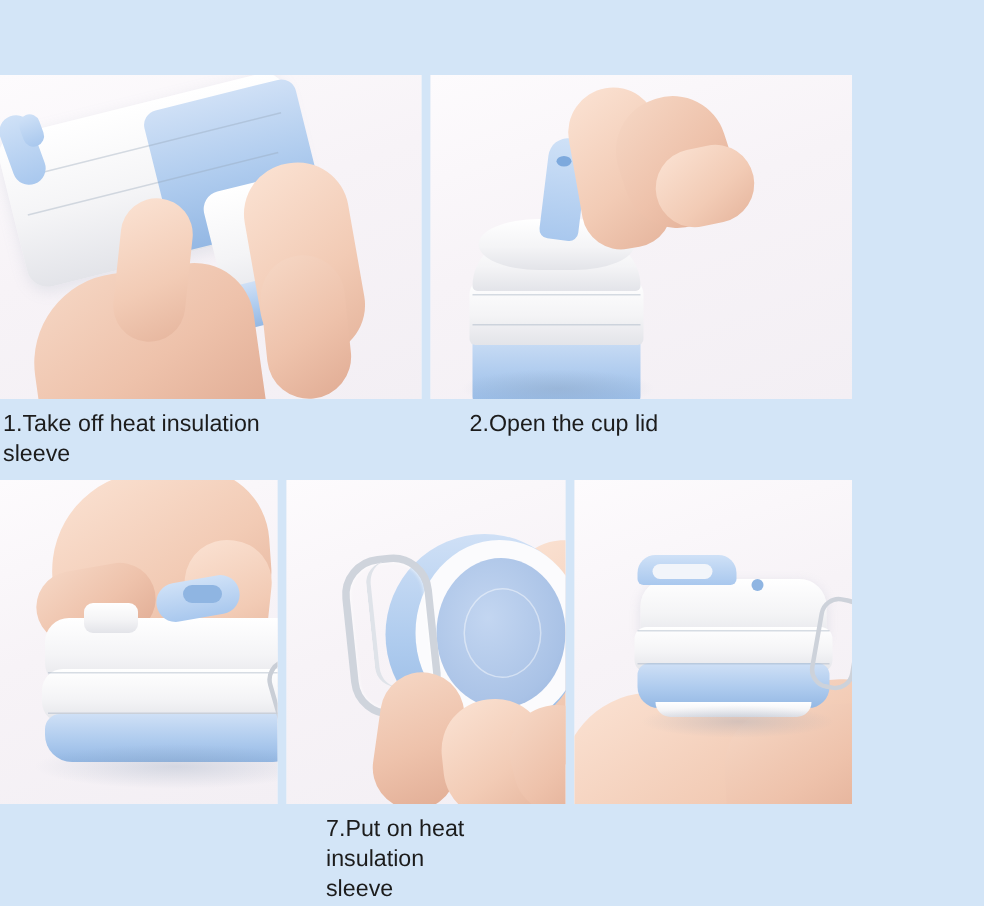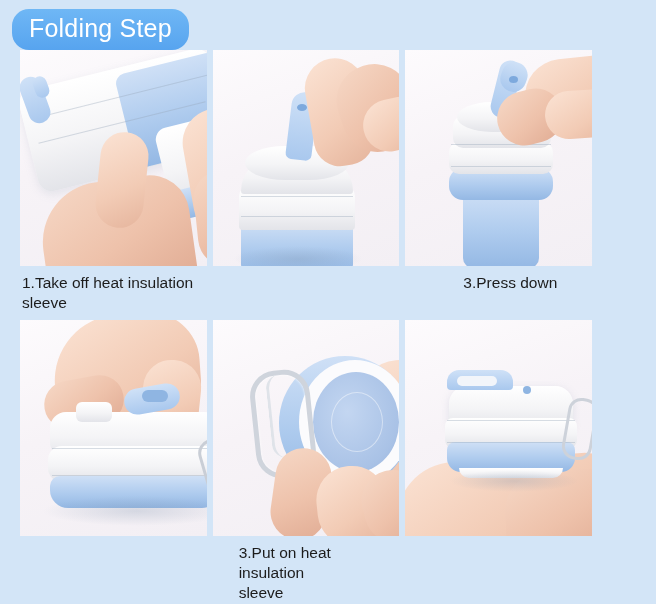--- a/index.html
+++ b/index.html
@@ -41,23 +41,23 @@
 
   
   .grid {
     position: absolute;
     left: 0;
     top: 50px;
     width: 656px;
   }
   .row {
     display: flex;
-    width: 612px;
-    box-sizing: border-box;
-    padding: 0 20px;
+    width: 568px;
+    box-sizing: border-box;
+    padding: 0 0;
     gap: 6px;
   }
   .cell {
     flex: 1 1 0;
     min-width: 0;
   }
   .photo {
     position: relative;
     width: 100%;
     height: 216px;
@@ -112,23 +112,20 @@
   .shadow-soft {
     position: absolute;
     background: radial-gradient(ellipse at center, rgba(130,150,175,0.28) 0%, rgba(130,150,175,0) 70%);
   }
 </style>
 </head>
 <body>
 
 <div class="page">
 
-  <div class="header">
-    <span class="title-badge">Folding Step</span>
-  </div>
 
   <div class="grid">
 
     <div class="row">
 
       <div class="cell">
         <div class="photo">
           <div class="scene">
             <div class="bg-soft"></div>
 
@@ -170,49 +167,23 @@
 
             <div class="tab-blue" style="left:76px;top:42px;width:26px;height:68px;border-radius:13px 13px 6px 6px;transform:rotate(7deg);"></div>
             <div style="position:absolute;left:84px;top:54px;width:10px;height:7px;border-radius:50%;background:#7da9dd;"></div>
 
             <div class="skin-l" style="left:96px;top:8px;width:60px;height:108px;border-radius:30px 30px 26px 26px;transform:rotate(-10deg);"></div>
             <div class="skin" style="left:126px;top:14px;width:74px;height:88px;border-radius:36px;transform:rotate(-18deg);"></div>
             <div class="skin-l" style="left:150px;top:48px;width:66px;height:52px;border-radius:28px;transform:rotate(-12deg);"></div>
             <div class="shadow-soft" style="left:20px;top:196px;width:130px;height:26px;"></div>
           </div>
         </div>
-      </div>
-
-      <div class="cell">
-        <div class="photo">
-          <div class="scene">
-            <div class="bg-soft"></div>
-
-            <div class="cup-blue" style="left:58px;top:140px;width:76px;height:78px;border-radius:6px 6px 10px 10px;"></div>
-
-            <div class="cup-blue" style="left:44px;top:118px;width:104px;height:32px;border-radius:14px;"></div>
-
-            <div class="cup-white" style="left:44px;top:92px;width:104px;height:32px;border-radius:10px;"></div>
-            <div class="cup-white" style="left:48px;top:66px;width:98px;height:32px;border-radius:10px;"></div>
-            <div class="ring-line" style="left:46px;top:94px;width:100px;"></div>
-            <div class="ring-line" style="left:46px;top:116px;width:100px;"></div>
-
-            <div class="cup-white" style="left:52px;top:52px;width:90px;height:30px;border-radius:46px / 20px;"></div>
-
-            <div class="tab-blue" style="left:90px;top:10px;width:22px;height:58px;border-radius:12px;transform:rotate(14deg);"></div>
-            <div class="tab-blue" style="left:96px;top:12px;width:26px;height:30px;border-radius:14px;transform:rotate(20deg);"></div>
-            <div style="position:absolute;left:104px;top:26px;width:9px;height:7px;border-radius:50%;background:#7da9dd;"></div>
-
-            <div class="skin-l" style="left:120px;top:8px;width:96px;height:74px;border-radius:40px 20px 20px 40px;transform:rotate(-6deg);"></div>
-            <div class="skin" style="left:92px;top:40px;width:66px;height:54px;border-radius:30px;transform:rotate(-14deg);"></div>
-            <div class="skin-l" style="left:140px;top:40px;width:78px;height:48px;border-radius:26px;transform:rotate(-4deg);"></div>
-          </div>
-        </div>
-        <div class="caption indent-wide">3.Press down</div>
-      </div>
+        <div class="caption indent-center">2.Open the cup lid</div>
+      </div>
+
     </div>
 
     <div class="row-gap"></div>
 
     <div class="row">
 
       <div class="cell">
         <div class="photo">
           <div class="scene">
             <div class="bg-soft"></div>
@@ -252,21 +223,21 @@
             <div style="position:absolute;left:118px;top:72px;width:50px;height:58px;border-radius:50%;border:1px solid rgba(255,255,255,.45);"></div>
 
             <div style="position:absolute;left:40px;top:50px;width:50px;height:98px;border:5px solid #cfd4dc;border-radius:26px;transform:rotate(-6deg);box-shadow:inset 0 0 3px rgba(255,255,255,.9);"></div>
             <div style="position:absolute;left:56px;top:54px;width:26px;height:84px;border-left:3px solid #dfe3e9;border-radius:16px;transform:rotate(-6deg);"></div>
 
             <div class="skin" style="left:60px;top:128px;width:56px;height:92px;border-radius:28px;transform:rotate(8deg);"></div>
             <div class="skin-l" style="left:104px;top:146px;width:70px;height:80px;border-radius:34px;transform:rotate(-6deg);"></div>
             <div class="skin" style="left:150px;top:150px;width:62px;height:72px;border-radius:30px;transform:rotate(-14deg);"></div>
           </div>
         </div>
-        <div class="caption indent-center">3.Put on heat insulation
+        <div class="caption indent-center">7.Put on heat insulation
   sleeve</div>
       </div>
 
       <div class="cell">
         <div class="photo">
           <div class="scene">
             <div class="bg-soft"></div>
 
             <div class="skin-l" style="left:-10px;top:138px;width:230px;height:90px;border-radius:60px 40px 16px 16px;transform:rotate(-4deg);"></div>
             <div class="skin" style="left:100px;top:150px;width:126px;height:76px;border-radius:40px 20px 10px 10px;transform:rotate(-3deg);"></div>

